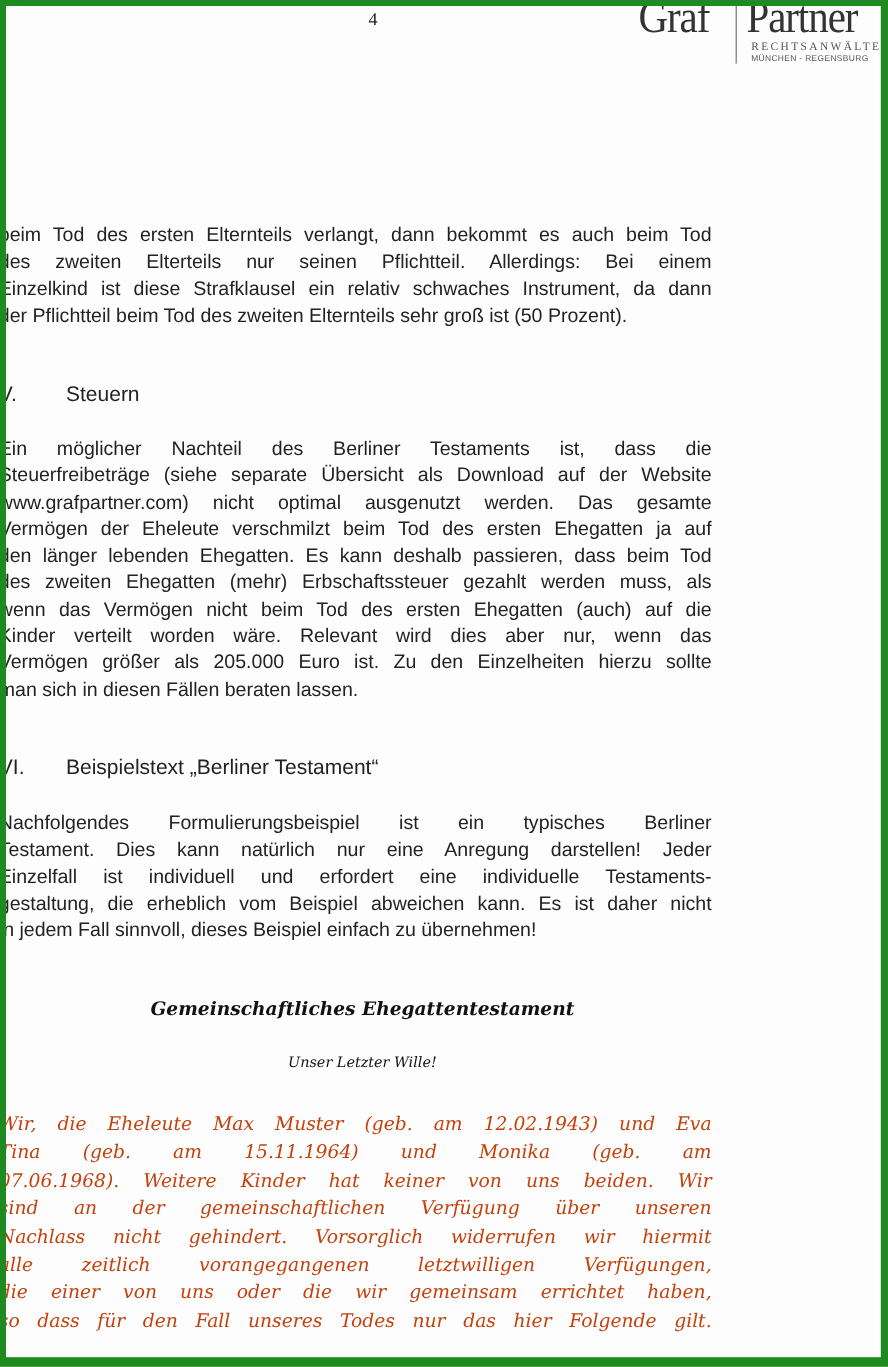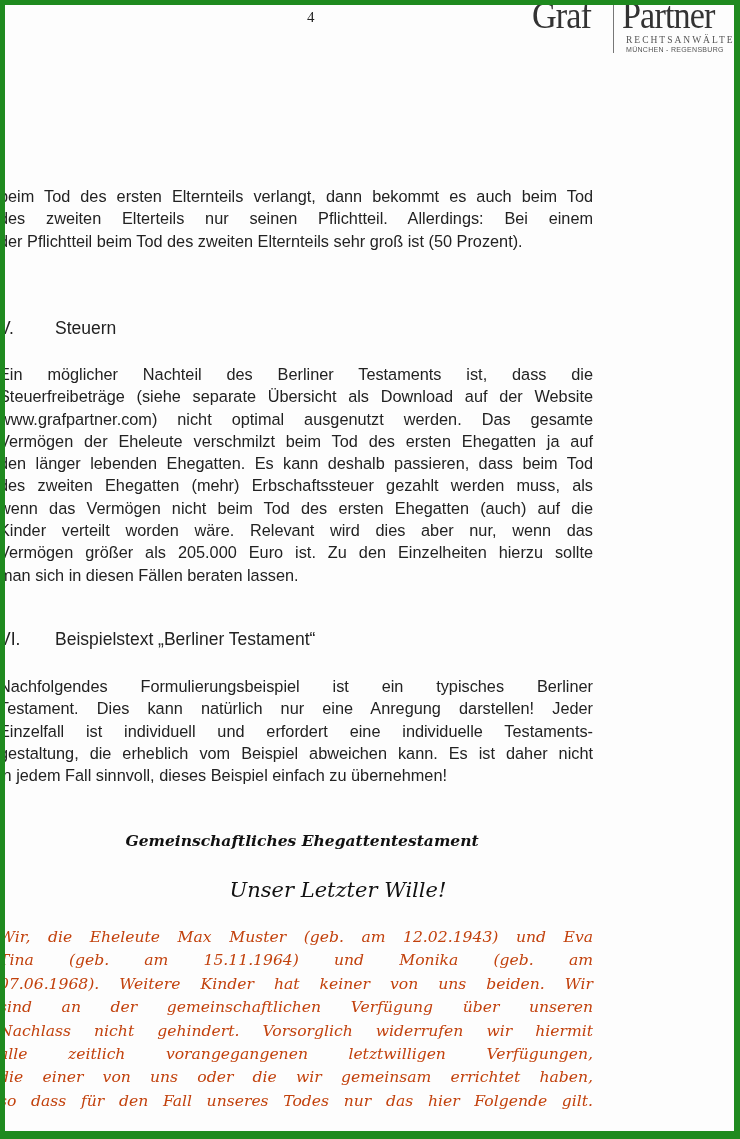--- a/index.html
+++ b/index.html
@@ -75,20 +75,21 @@
     <div class="logo-graf">Graf</div>
     <div class="logo-sep"></div>
     <div class="logo-partner">Partner</div>
     <div class="logo-sub1">RECHTSANWÄLTE</div>
     <div class="logo-sub2">MÜNCHEN - REGENSBURG</div>
   </div>
 
   <div class="text" style="top:180px;">
     <span class="line">beim Tod des ersten Elternteils verlangt, dann bekommt es auch beim Tod</span>
     <span class="line">des zweiten Elterteils nur seinen Pflichtteil. Allerdings: Bei einem</span>
+    <span class="line">Einzelkind ist diese Strafklausel ein relativ schwaches Instrument, da dann</span>
     <span class="line last">der Pflichtteil beim Tod des zweiten Elternteils sehr groß ist (50 Prozent).</span>
   </div>
 
   <div class="heading" style="top:313px;">
     <span class="num">V.</span><span>Steuern</span>
   </div>
 
   <div class="text" style="top:358px;">
     <span class="line">Ein möglicher Nachteil des Berliner Testaments ist, dass die</span>
     <span class="line">Steuerfreibeträge (siehe separate Übersicht als Download auf der Website</span>
@@ -108,21 +109,21 @@
 
   <div class="text" style="top:670px;">
     <span class="line">Nachfolgendes Formulierungsbeispiel ist ein typisches Berliner</span>
     <span class="line">Testament. Dies kann natürlich nur eine Anregung darstellen! Jeder</span>
     <span class="line">Einzelfall ist individuell und erfordert eine individuelle Testaments-</span>
     <span class="line">gestaltung, die erheblich vom Beispiel abweichen kann. Es ist daher nicht</span>
     <span class="line last">in jedem Fall sinnvoll, dieses Beispiel einfach zu übernehmen!</span>
   </div>
 
   <div class="script script-title" style="top:826px;">Gemeinschaftliches Ehegattentestament</div>
-  <div class="script script-title" style="top:873px; font-weight:normal; font-size:21px;padding-left:36px;">Unser Letzter Wille!</div>
+  <div class="script script-title" style="top:873px; font-weight:normal; font-size:12px;">Unser Letzter Wille!</div>
 
   <div class="script script-body text" style="top:921px; font-family:'DejaVu Serif', serif; font-style:italic; font-size:15.6px; line-height:23.4px; color:#c2410c;">
     <span class="line">Wir, die Eheleute Max Muster (geb. am 12.02.1943) und Eva</span>
     <span class="line">Tina (geb. am 15.11.1964) und Monika (geb. am</span>
     <span class="line">07.06.1968). Weitere Kinder hat keiner von uns beiden. Wir</span>
     <span class="line">sind an der gemeinschaftlichen Verfügung über unseren</span>
     <span class="line">Nachlass nicht gehindert. Vorsorglich widerrufen wir hiermit</span>
     <span class="line">alle zeitlich vorangegangenen letztwilligen Verfügungen,</span>
     <span class="line">die einer von uns oder die wir gemeinsam errichtet haben,</span>
     <span class="line">so dass für den Fall unseres Todes nur das hier Folgende gilt.</span>

